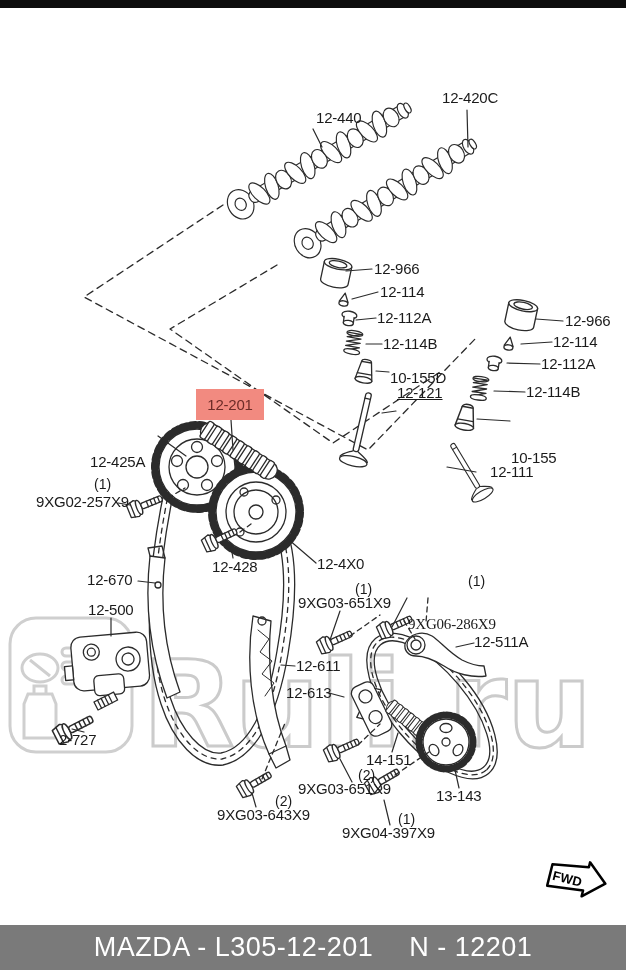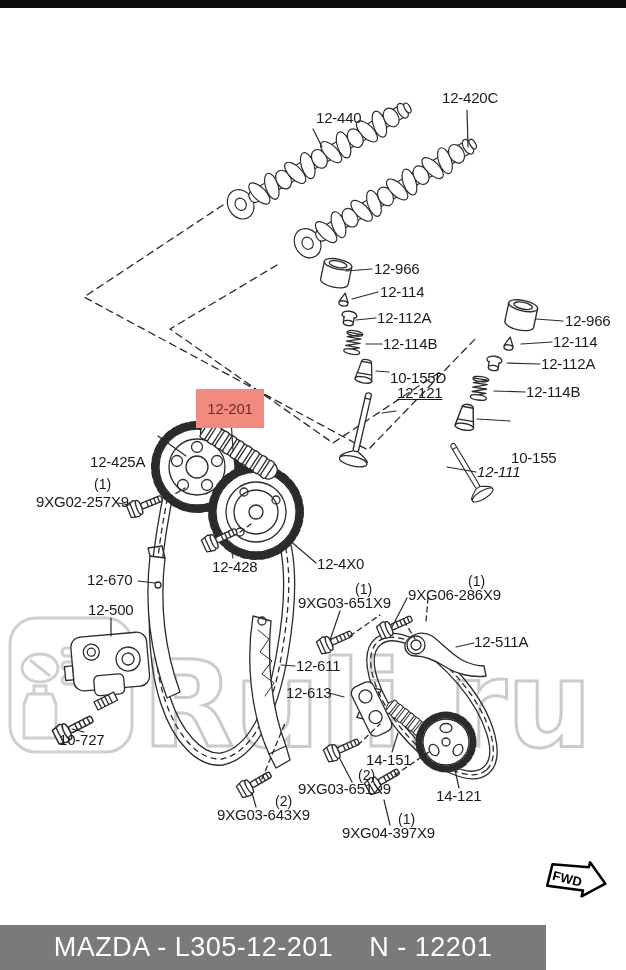--- a/index.html
+++ b/index.html
@@ -9,26 +9,26 @@
   }
   #topbar{position:absolute;left:0;top:0;width:626px;height:8px;background:#0d0d0d;}
   #art{position:absolute;left:0;top:0;}
   #labels{position:absolute;left:0;top:0;width:626px;height:970px;pointer-events:none;}
   .plabel{
     position:absolute;font-size:15px;color:#1b1b1b;letter-spacing:-0.2px;
     white-space:nowrap;line-height:16px;
   }
   .qty{position:absolute;font-size:14px;color:#1b1b1b;line-height:14px;}
   #highlight-label{
-    position:absolute;left:196px;top:389px;width:68px;height:39px;
+    position:absolute;left:196px;top:389px;width:68px;height:31px;
     display:flex;align-items:center;justify-content:center;
     font-size:15px;letter-spacing:-0.2px;
   }
   #footer{
-    position:absolute;left:0;top:925px;width:546px;height:45px;
+    position:absolute;left:0;top:925px;width:626px;height:45px;
     display:flex;align-items:center;justify-content:center;gap:36px;
     color:#ffffff;font-size:27px;letter-spacing:0.5px;text-align:right;
   }
 </style>
 </head>
 <body>
 
 <svg id="art" width="626" height="970" viewBox="0 0 626 970">
   <defs>
     <g id="bolt">
@@ -333,40 +333,40 @@
     <div class="plabel" style="left: 380px; top: 284px;">12-114</div>
     <div class="plabel" style="left: 377px; top: 310px;">12-112A</div>
     <div class="plabel" style="left: 383px; top: 336px;">12-114B</div>
     <div class="plabel" style="left: 390px; top: 363px; margin-top: 7px;">10-155D</div>
     <div class="plabel" style="left: 397px; top: 385px; text-decoration: underline;">12-121</div>
     <div class="plabel" style="left: 565px; top: 313px;">12-966</div>
     <div class="plabel" style="left: 553px; top: 334px;">12-114</div>
     <div class="plabel" style="left: 541px; top: 356px;">12-112A</div>
     <div class="plabel" style="left: 526px; top: 384px;">12-114B</div>
     <div class="plabel" style="left: 511px; top: 413px; margin-top: 37px;">10-155</div>
-    <div class="plabel" style="left: 477px; top: 464px; font-style: italic;">12-111</div>
+    <div class="plabel" style="left: 490px; top: 464px;">12-111</div>
     <div class="plabel" style="left: 90px; top: 426px; margin-top: 28px;">12-425A</div>
     <div class="plabel" style="left: 36px; top: 494px;">9XG02-257X9</div>
     <div class="qty" style="left: 94px; top: 477px;">(1)</div>
     <div class="plabel" style="left: 212px; top: 559px;">12-428</div>
     <div class="plabel" style="left: 317px; top: 556px;">12-4X0</div>
     <div class="plabel" style="left: 87px; top: 572px;">12-670</div>
     <div class="plabel" style="left: 88px; top: 602px;">12-500</div>
-    <div class="plabel" style="left: 59px; top: 732px;">10-727</div>
+    <div class="plabel" style="left: 59px; top: 732px;">2-727</div>
     <div class="plabel" style="left: 298px; top: 595px;">9XG03-651X9</div>
     <div class="qty" style="left: 355px; top: 582px;">(1)</div>
-    <div class="plabel" style="left: 408px; top: 587px;">9XG06-286X9</div>
+    <div class="plabel" style="left: 408px; top: 616px; font-family: Liberation Serif, serif;">9XG06-286X9</div>
     <div class="qty" style="left: 468px; top: 574px;">(1)</div>
     <div class="plabel" style="left: 474px; top: 634px;">12-511A</div>
     <div class="plabel" style="left: 296px; top: 658px;">12-611</div>
     <div class="plabel" style="left: 286px; top: 685px;">12-613</div>
     <div class="plabel" style="left: 366px; top: 752px;">14-151</div>
     <div class="plabel" style="left: 298px; top: 781px;">9XG03-651X9</div>
     <div class="qty" style="left: 358px; top: 768px;">(2)</div>
-    <div class="plabel" style="left: 436px; top: 788px;">14-121</div>
+    <div class="plabel" style="left: 436px; top: 788px;">13-143</div>
     <div class="plabel" style="left: 217px; top: 807px;">9XG03-643X9</div>
     <div class="qty" style="left: 275px; top: 794px;">(2)</div>
     <div class="plabel" style="left: 342px; top: 825px;">9XG04-397X9</div>
     <div class="qty" style="left: 398px; top: 812px;">(1)</div>
   </div>
 
 <div id="highlight-label" style="background: rgb(242, 138, 128); color: rgb(109, 44, 39);">12-201</div>
 
 <div id="footer" style="background: rgb(122, 122, 122);">
   <span>MAZDA - L305-12-201</span>

